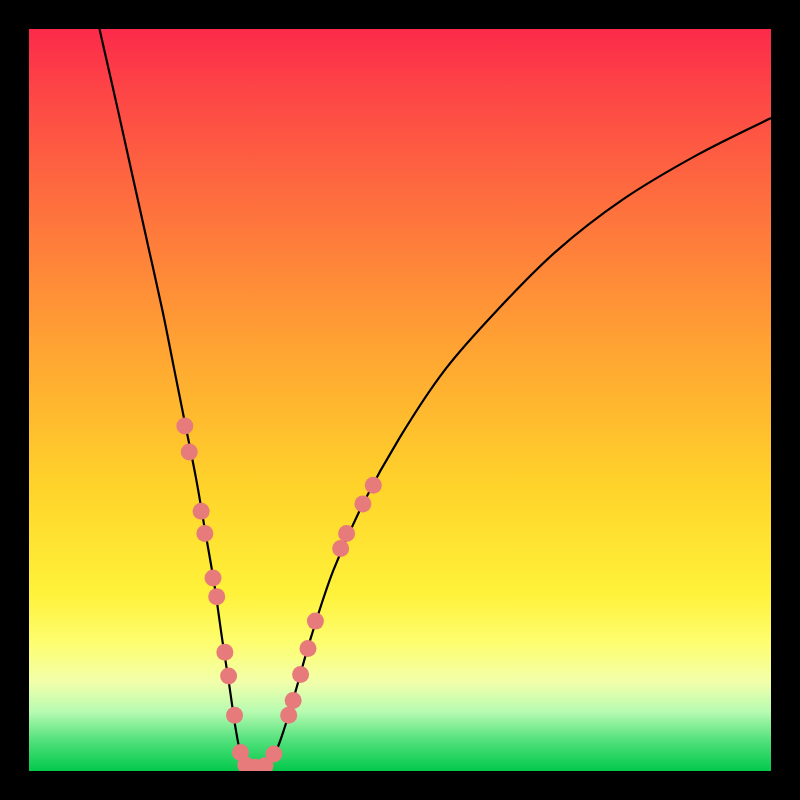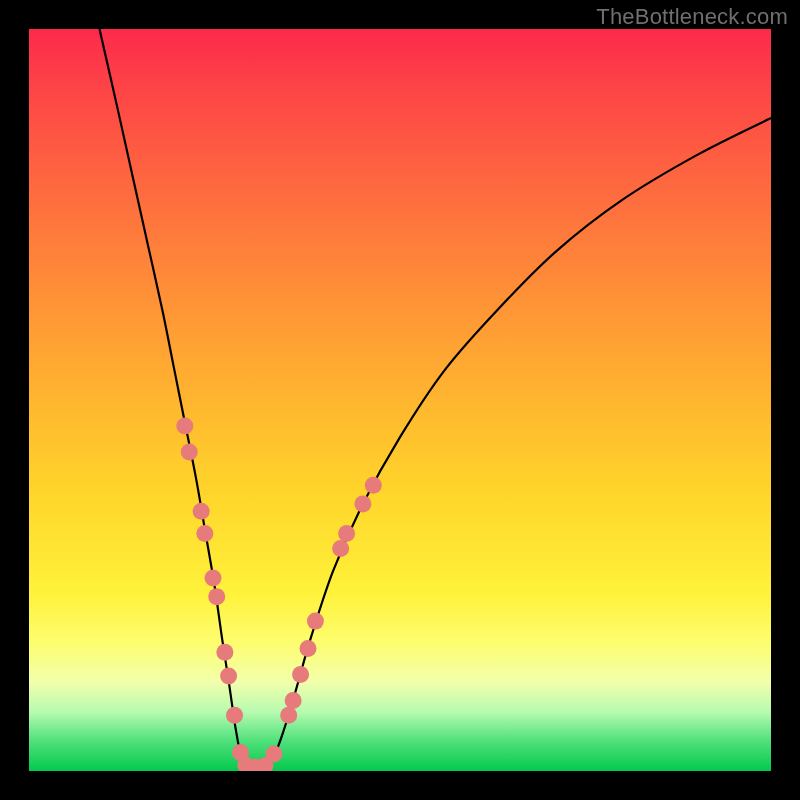--- a/index.html
+++ b/index.html
@@ -53,21 +53,20 @@
     left: 0;
     top: 0;
     width: 742px;
     height: 742px;
   }
 </style>
 </head>
 <body>
 
 <div class="frame">
-  <div class="watermark">TheBottleneck.com</div>
   <div class="plot">
     <svg class="curve" viewBox="0 0 742 742" preserveAspectRatio="none">
       <path id="curve-path" fill="none" stroke="#000000" stroke-width="2.2" d="M 70.49,0 C 73.58166666666666,13.603333333333333 83.475,56.88666666666667 89.03999999999999,81.62 C 94.60499999999999,106.35333333333334 98.93333333333334,126.13999999999997 103.88000000000001,148.39999999999998 C 108.82666666666668,170.66 113.77333333333334,192.92000000000007 118.72,215.18000000000006 C 123.66666666666666,237.44000000000005 129.23166666666668,261.555 133.56,281.96 C 137.88833333333332,302.36499999999995 140.98,319.05999999999995 144.69,337.60999999999996 C 148.4,356.15999999999997 152.10999999999999,374.71000000000004 155.82,393.26000000000005 C 159.53,411.81000000000006 163.48733333333334,430.35999999999996 166.95000000000002,448.90999999999997 C 170.4126666666667,467.46 173.50433333333334,486.62833333333333 176.596,504.56 C 179.68766666666667,522.4916666666667 182.77933333333334,539.1866666666666 185.5,556.5 C 188.22066666666666,573.8133333333334 190.4466666666667,591.7450000000001 192.92000000000002,608.44 C 195.39333333333335,625.135 198.114,641.8299999999999 200.34,656.67 C 202.566,671.51 204.29733333333334,685.7316666666667 206.276,697.48 C 208.25466666666668,709.2283333333334 209.98600000000002,720.3583333333333 212.21200000000002,727.16 C 214.43800000000002,733.9616666666666 215.92200000000003,736.435 219.63200000000003,738.29 C 223.34200000000004,740.145 230.02,740.7633333333333 234.472,738.29 C 238.924,735.8166666666666 242.7576666666667,730.2516666666667 246.34400000000002,723.45 C 249.93033333333335,716.6483333333334 252.52733333333333,707.9916666666667 255.98999999999998,697.48 C 259.45266666666663,686.9683333333334 262.7916666666667,675.22 267.12,660.38 C 271.4483333333333,645.54 275.77666666666664,628.2266666666667 281.96,608.44 C 288.1433333333333,588.6533333333334 295.5633333333333,563.92 304.21999999999997,541.66 C 312.87666666666667,519.4 322.77000000000004,497.14 333.90000000000003,474.88 C 345.03000000000003,452.62 357.39666666666665,430.35999999999996 371,408.09999999999997 C 384.60333333333335,385.84 399.4433333333334,362.3433333333333 415.52000000000004,341.32 C 431.5966666666667,320.2966666666667 448.90999999999997,301.74666666666667 467.46,281.96 C 486.01,262.1733333333333 505.7966666666666,241.15000000000003 526.8199999999999,222.60000000000002 C 547.8433333333332,204.05 570.1033333333334,186.73666666666665 593.6,170.65999999999997 C 617.0966666666667,154.5833333333333 643.0666666666667,139.7433333333333 667.8000000000001,126.13999999999999 C 692.5333333333334,112.53666666666665 729.6333333333333,95.2233333333333 742,89.03999999999996"></path>
       <g id="marker-group">
           <circle cx="155.82" cy="396.96999999999997" r="8.5" fill="#e77a7a" stroke="#b84e4e" stroke-width="0"></circle>
           <circle cx="160.27200000000002" cy="422.94" r="8.5" fill="#e77a7a" stroke="#b84e4e" stroke-width="0"></circle>
           <circle cx="172.14399999999998" cy="482.3" r="8.5" fill="#e77a7a" stroke="#b84e4e" stroke-width="0"></circle>
           <circle cx="175.85399999999998" cy="504.56" r="8.5" fill="#e77a7a" stroke="#b84e4e" stroke-width="0"></circle>
           <circle cx="184.016" cy="549.0799999999999" r="8.5" fill="#e77a7a" stroke="#b84e4e" stroke-width="0"></circle>
           <circle cx="187.726" cy="567.63" r="8.5" fill="#e77a7a" stroke="#b84e4e" stroke-width="0"></circle>

